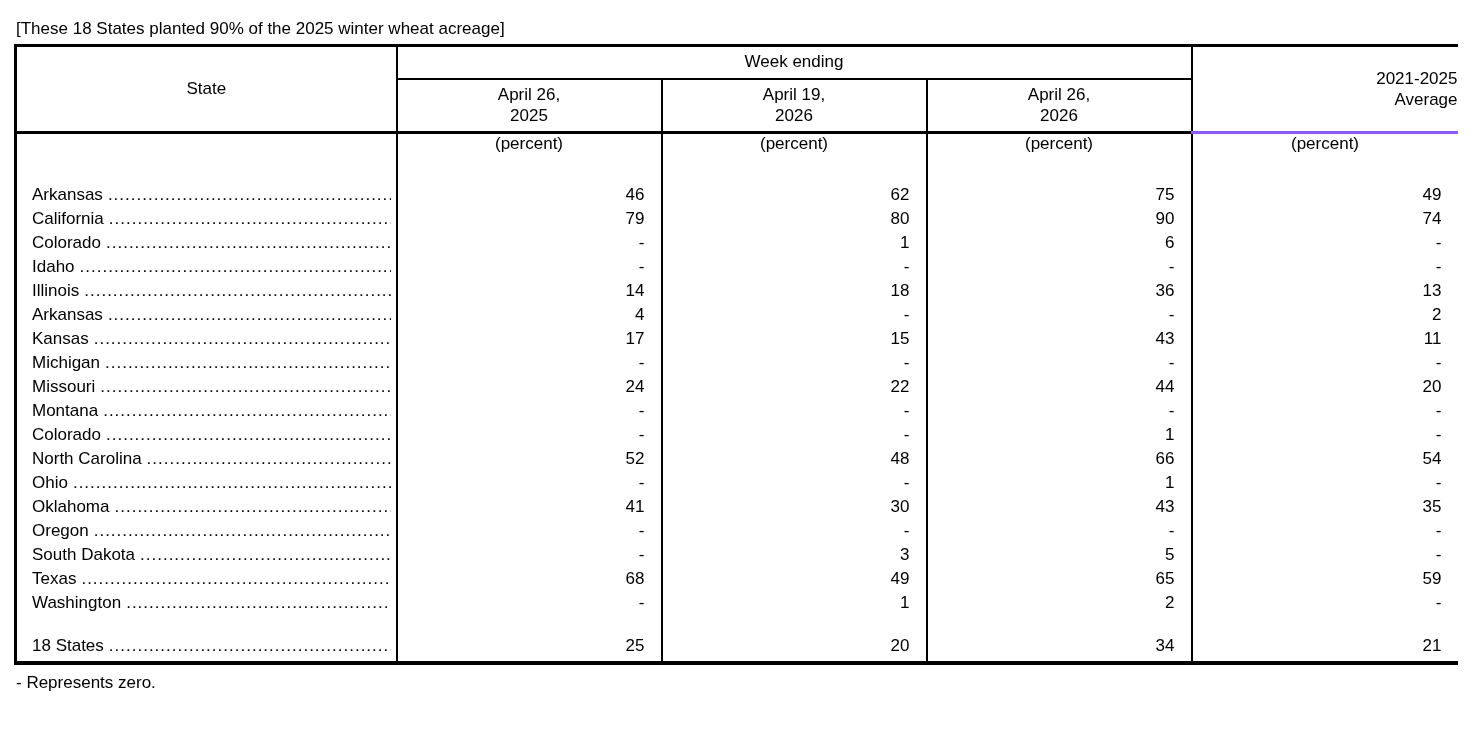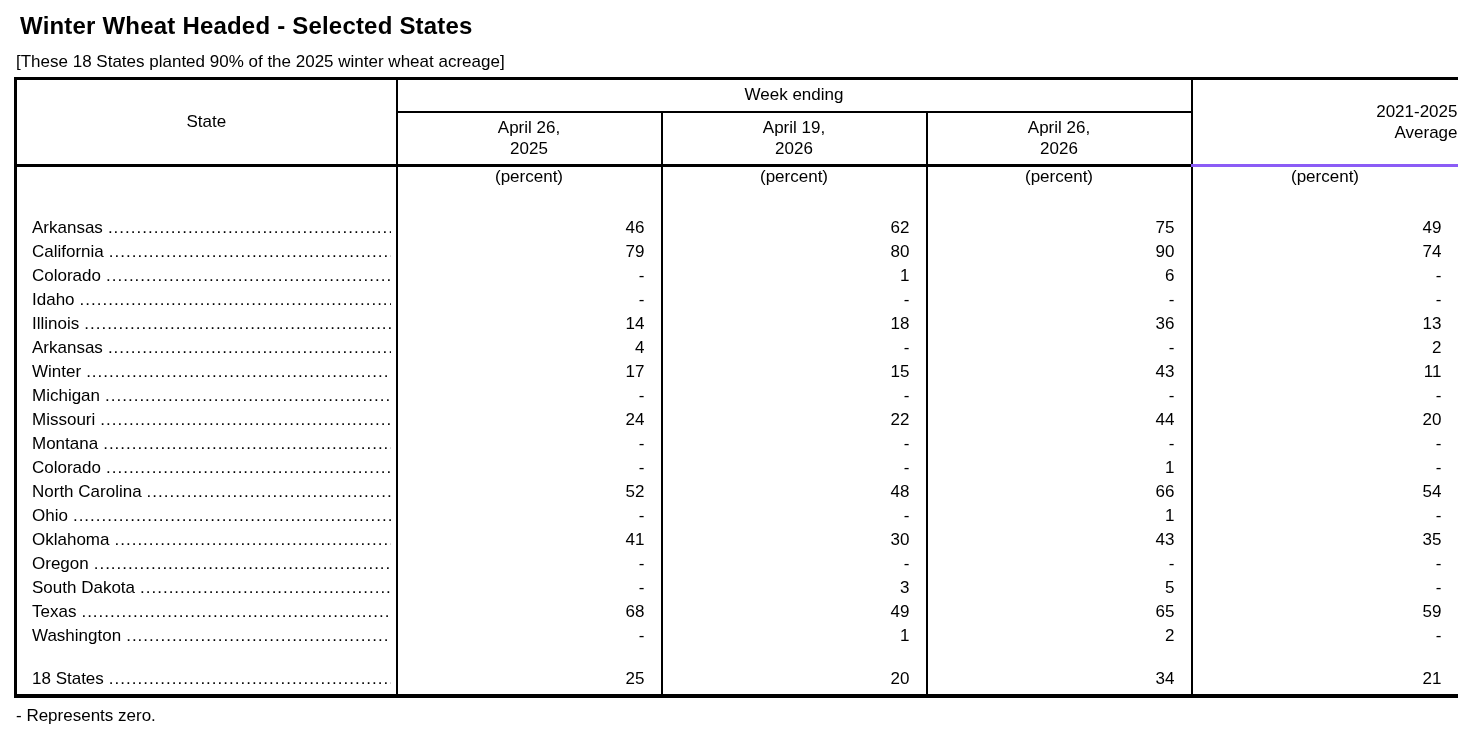--- a/index.html
+++ b/index.html
@@ -44,21 +44,20 @@
   tr.spacer-row td { height: 18px; }
   tr.total-row td { height: 30px; vertical-align: bottom; padding-bottom: 5px; }
   tr.total-row td.state-cell, tr.total-row td.val { line-height: 20px; }
 
   .footnote { font-size: 17px; margin: 8px 0 0 16px; }
 </style>
 </head>
 <body>
 
 <div class="page">
-  <h1 class="title">Winter Wheat Headed - Selected States</h1>
   <div class="subtitle">[These 18 States planted 90% of the 2025 winter wheat acreage]</div>
 
   <table class="report">
     <colgroup>
       <col style="width:381px">
       <col style="width:265px">
       <col style="width:265px">
       <col style="width:265px">
       <col style="width:266px">
     </colgroup>
@@ -162,21 +161,21 @@
             </div>
           </td>
           <td class="val bR">4</td>
           <td class="val bR">-</td>
           <td class="val bR">-</td>
           <td class="val">2</td>
         </tr>
         <tr>
           <td class="state-cell bR">
             <div class="lead-wrap">
-              <span class="sname">Winter</span>
+              <span class="sname">Kansas</span>
               <span class="leader">....................................................................................................</span>
             </div>
           </td>
           <td class="val bR">17</td>
           <td class="val bR">15</td>
           <td class="val bR">43</td>
           <td class="val">11</td>
         </tr>
         <tr>
           <td class="state-cell bR">

